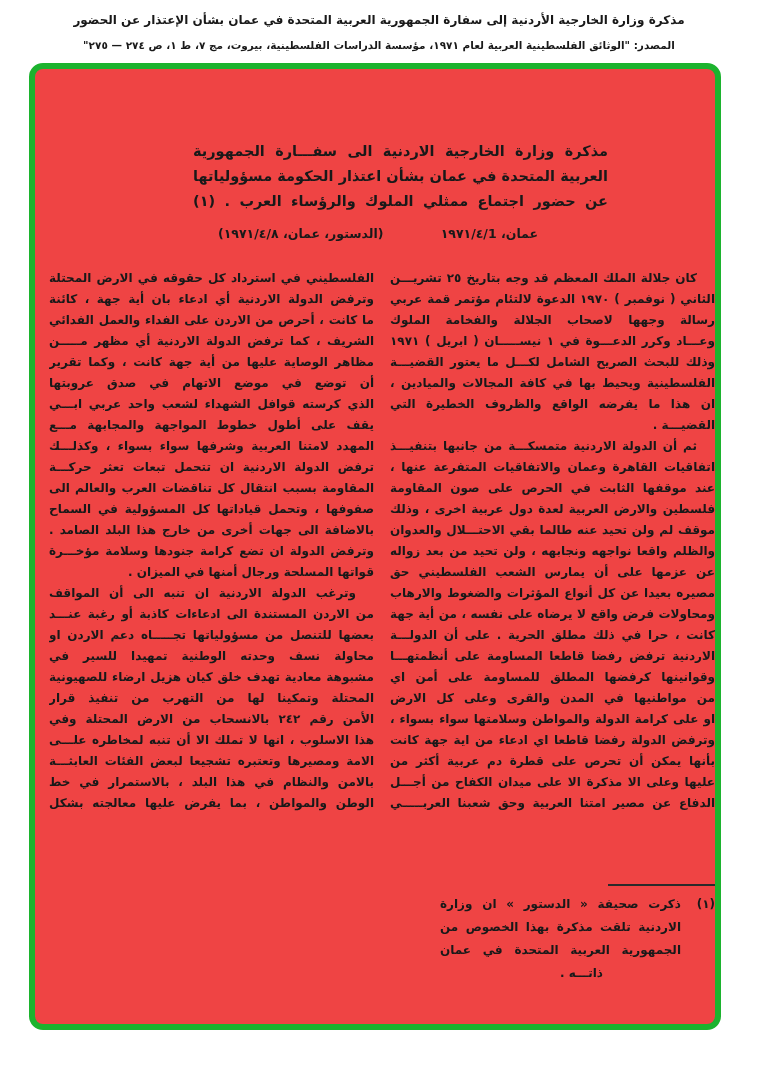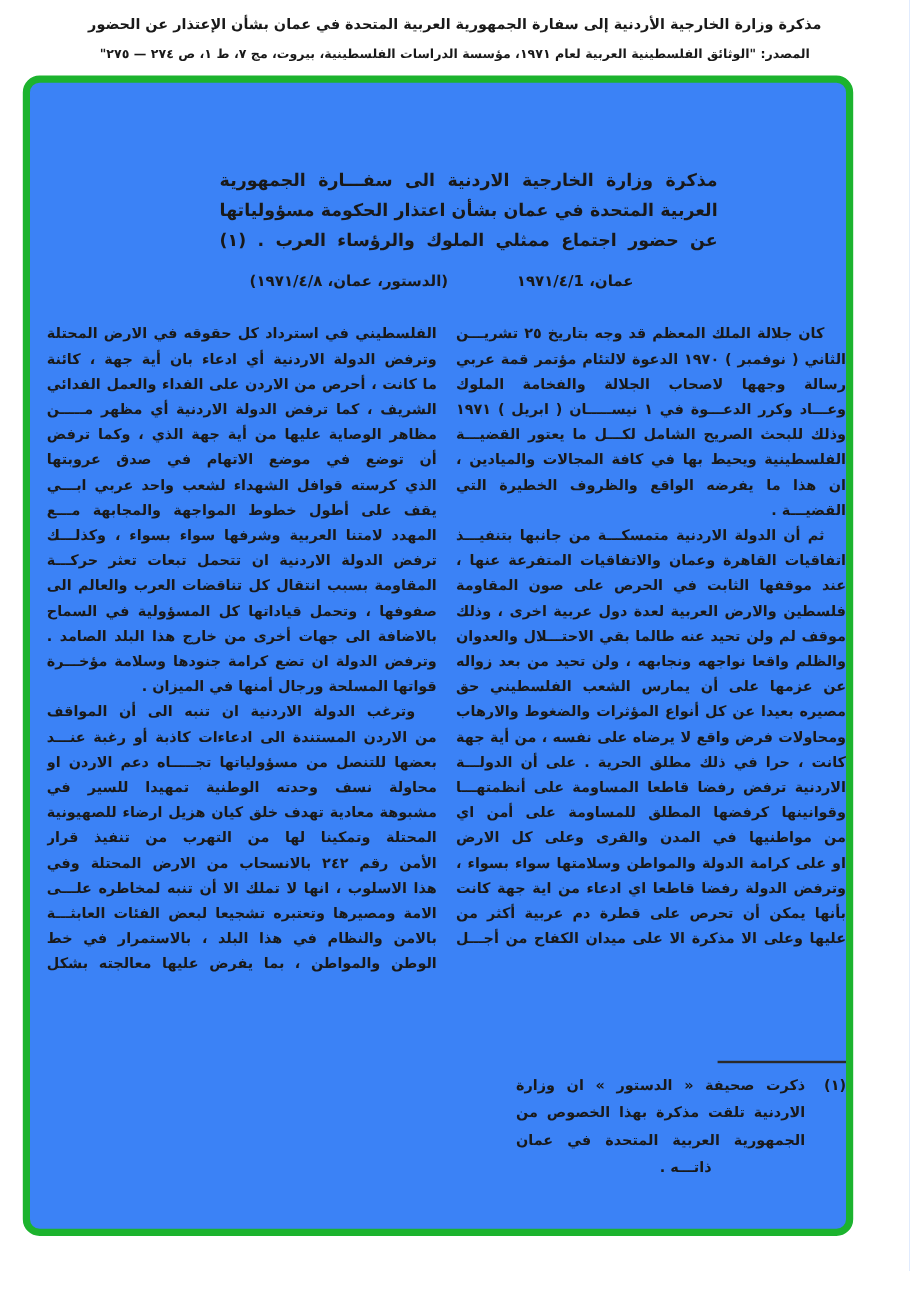--- a/index.html
+++ b/index.html
@@ -13,24 +13,24 @@
   .header-title {
     position:absolute; top:8px; left:0; right:0;
     text-align:center; font-weight:700; font-size:12px; line-height:24px;
   }
   .header-source {
     position:absolute; top:37px; left:0; right:0;
     text-align:center; font-weight:700; font-size:10.5px; line-height:16px;
   }
 
   .doc-box {
-    position:absolute; top:63px; left:19px;
+    position:absolute; top:63px; left:29px;
     width:680px; height:955px;
     border:6px solid var(--green); border-radius:14px;
-    background:#3b82f6;
+    background:#ef4444;
   }
 
   .title-block {
     margin:70px 107px 0 0; width:415px;
     font-weight:700; font-size:14.5px;
   }
   .title-block .ln { height:25px; line-height:25px; }
 
   .dateline {
     margin:9px 177px 0 0; width:320px; height:20px;
@@ -103,27 +103,28 @@
           <div class="ln">مصيره بعيدا عن كل أنواع المؤثرات والضغوط والارهاب</div>
           <div class="ln">ومحاولات فرض واقع لا يرضاه على نفسه ، من أية جهة</div>
           <div class="ln">كانت ، حرا في ذلك مطلق الحرية . على أن الدولـــة</div>
           <div class="ln">الاردنية ترفض رفضا قاطعا المساومة على أنظمتهـــا</div>
           <div class="ln">وقوانينها كرفضها المطلق للمساومة على أمن اي مواطن</div>
           <div class="ln">من مواطنيها في المدن والقرى وعلى كل الارض الاردنيـــة</div>
           <div class="ln">او على كرامة الدولة والمواطن وسلامتها سواء بسواء ،</div>
           <div class="ln">وترفض الدولة رفضا قاطعا اي ادعاء من اية جهة كانت</div>
           <div class="ln">بأنها يمكن أن تحرص على قطرة دم عربية أكثر من حرصها</div>
           <div class="ln">عليها وعلى الا مذكرة الا على ميدان الكفاح من أجـــل</div>
+          <div class="ln">الدفاع عن مصير امتنا العربية وحق شعبنا العربـــــي</div>
         </div>
       <div class="col">
           <div class="ln">الفلسطيني في استرداد كل حقوقه في الارض المحتلة ،</div>
           <div class="ln">وترفض الدولة الاردنية أي ادعاء بان أية جهة ، كائنة</div>
           <div class="ln">ما كانت ، أحرص من الاردن على الفداء والعمل الفدائي</div>
           <div class="ln">الشريف ، كما ترفض الدولة الاردنية أي مظهر مـــــن</div>
-          <div class="ln">مظاهر الوصاية عليها من أية جهة الذي ، وكما ترفض</div>
+          <div class="ln">مظاهر الوصاية عليها من أية جهة كانت ، وكما تقرير</div>
           <div class="ln">أن توضع في موضع الاتهام في صدق عروبتها وجهادهـــا</div>
           <div class="ln">الذي كرسته قوافل الشهداء لشعب واحد عربي ابـــي</div>
           <div class="ln">يقف على أطول خطوط المواجهة والمجابهة مـــع الخطـــر</div>
           <div class="ln">المهدد لامتنا العربية وشرفها سواء بسواء ، وكذلـــك</div>
           <div class="ln">ترفض الدولة الاردنية ان تتحمل تبعات تعثر حركـــة</div>
           <div class="ln">المقاومة بسبب انتقال كل تناقضات العرب والعالم الى</div>
           <div class="ln">صفوفها ، وتحمل قياداتها كل المسؤولية في السماح بذلك</div>
           <div class="ln">بالاضافة الى جهات أخرى من خارج هذا البلد الصامد .</div>
           <div class="ln">وترفض الدولة ان تضع كرامة جنودها وسلامة مؤخـــرة</div>
           <div class="ln start">قواتها المسلحة ورجال أمنها في الميزان .</div>

